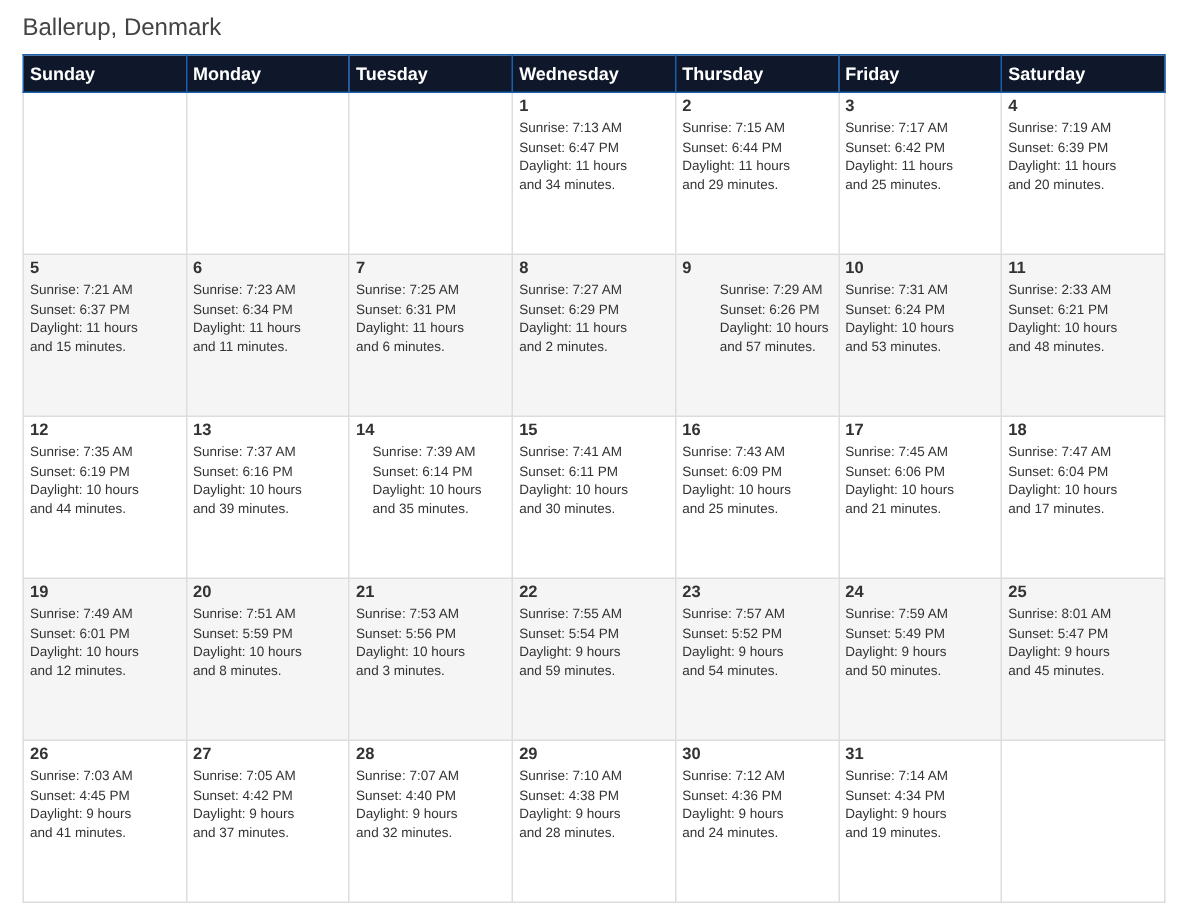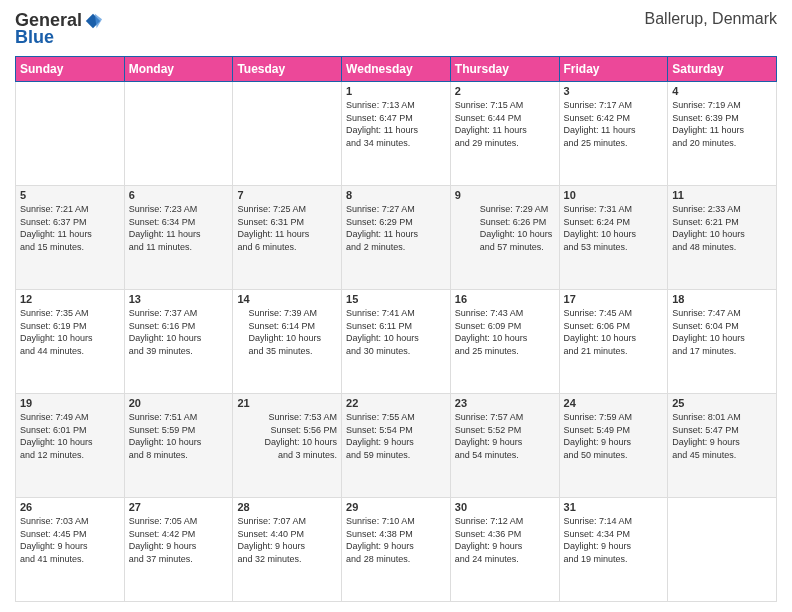--- a/index.html
+++ b/index.html
@@ -59,21 +59,21 @@
       color: #444;
     }
     .calendar {
       flex: 1;
       border: 1px solid #ccc;
       border-collapse: collapse;
       width: 100%;
       table-layout: fixed;
     }
     .calendar th {
-      background: #ec4899;
+      background: #0f172a;
       color: #fff;
       font-size: 12px;
       font-weight: bold;
       padding: 5px 4px;
       border: 1px solid #1a5faa;
       text-align: left;
     }
     .calendar td {
       vertical-align: top;
       border: 1px solid #ddd;
@@ -98,30 +98,20 @@
     }
     .empty-cell {
       background: #fff !important;
     }
   </style>
 </head>
 <body>
 
 <div class="page">
   <div class="header">
-    <div class="logo">
-      <div class="logo-text">
-        <span class="logo-general">General</span>
-        <svg class="logo-icon" viewBox="0 0 20 20">
-          <polygon points="10,2 18,10 10,18 2,10" fill="#1a5faa"></polygon>
-          <polygon points="12,2 20,8 14,18" fill="#4a90d9" opacity="0.7"></polygon>
-        </svg>
-      </div>
-      <span class="logo-blue" style="font-size:18px;font-weight:bold;color:#1a5faa;margin-top:-4px;">Blue</span>
-    </div>
     <div class="title-area">
       <div class="location">Ballerup, Denmark</div>
     </div>
   </div>
 
   <table class="calendar">
     <thead>
       <tr>
         <th>Sunday</th>
         <th>Monday</th>
@@ -278,21 +268,21 @@
           </td>
           <td>
             <div class="day-num">20</div>
             <div class="day-info" style="white-space: pre-line;">Sunrise: 7:51 AM
 Sunset: 5:59 PM
 Daylight: 10 hours
 and 8 minutes.</div>
           </td>
           <td>
             <div class="day-num">21</div>
-            <div class="day-info" style="white-space: pre-line; text-align: right;">Sunrise: 7:53 AM
+            <div class="day-info" style="white-space: pre-line;">Sunrise: 7:53 AM
 Sunset: 5:56 PM
 Daylight: 10 hours
 and 3 minutes.</div>
           </td>
           <td>
             <div class="day-num">22</div>
             <div class="day-info" style="white-space: pre-line;">Sunrise: 7:55 AM
 Sunset: 5:54 PM
 Daylight: 9 hours
 and 59 minutes.</div>

